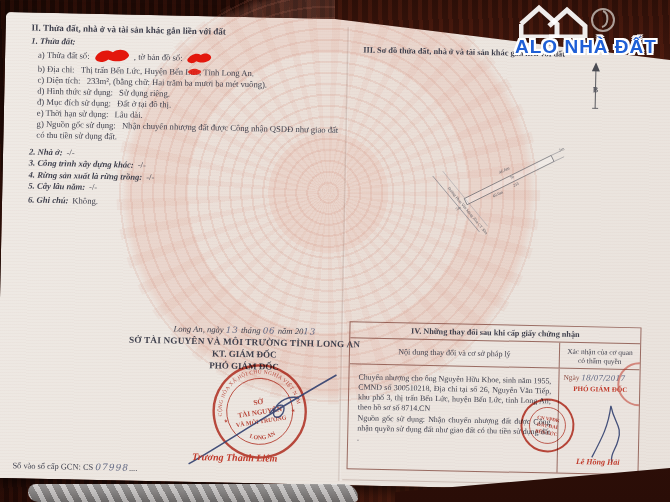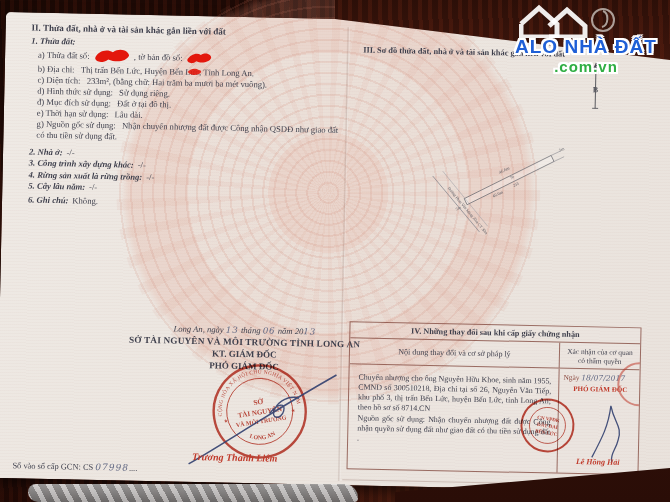--- a/index.html
+++ b/index.html
@@ -269,16 +269,15 @@
   <div class="plastic"></div>
 
   <div class="logo">
     <svg class="houses" width="110" height="34" viewBox="0 0 110 34">
       <polyline points="2,20 20,4 38,20 38,33 2,33 2,20" fill="none" stroke="#ffffff" stroke-width="5" opacity=".92"></polyline>
       <polyline points="30,22 48,6 66,22 66,33 30,33" fill="none" stroke="#ffffff" stroke-width="5" opacity=".92"></polyline>
       <circle cx="84" cy="16" r="11" fill="none" stroke="#c9c2bc" stroke-width="2" opacity=".8"></circle>
       <path d="M84,7 c6,2 6,14 -1,16" fill="none" stroke="#c9c2bc" stroke-width="2" opacity=".8"></path>
     </svg>
     <div class="logo-l1">ALO NHÀ ĐẤT</div>
-    <div class="logo-l2">.com.vn</div>
   </div>
 
 </div>
 
 </body></html>

